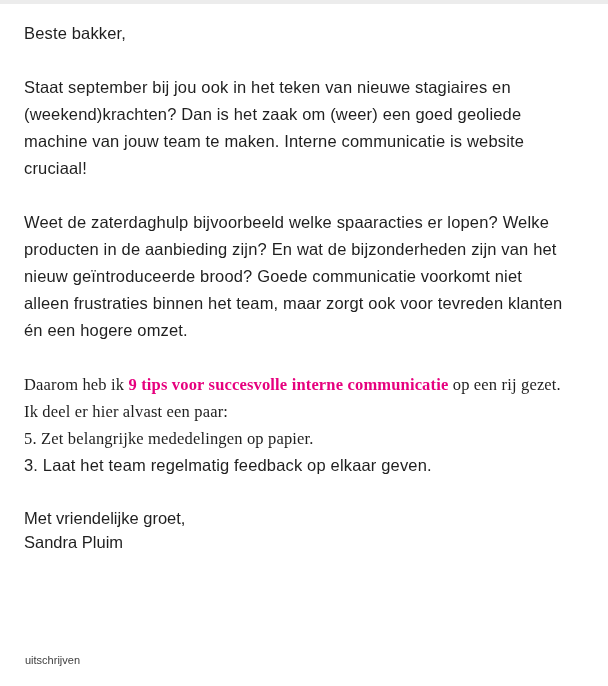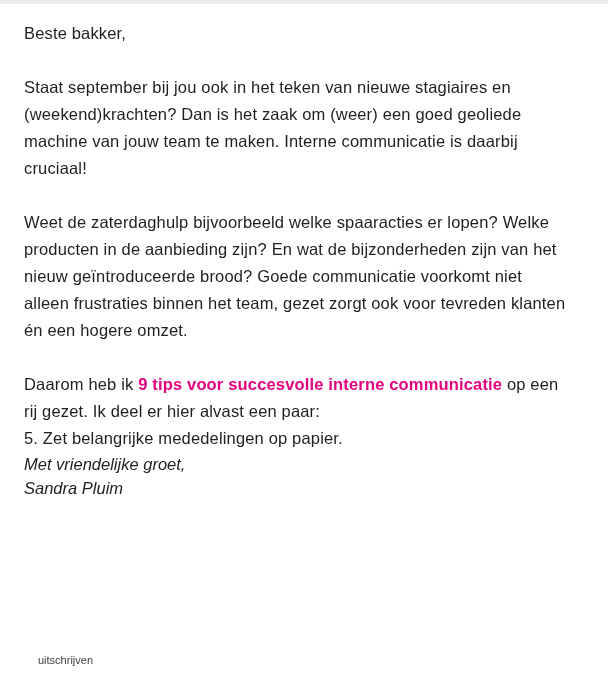--- a/index.html
+++ b/index.html
@@ -35,68 +35,69 @@
   .para {
     font-size: 16.5px;
     line-height: 27px;
     color: #1f1f1f;
     margin: 0 16px 27px 0;
     max-width: 562px;
     letter-spacing: 0.01em;
   }
   .para.tight {
     margin-bottom: 0;
+    font-family: Liberation Serif, serif;
   }
   .link-accent {
     color: #e6007e;
     font-weight: bold;
     text-decoration: none;
     cursor: pointer;
   }
   .signature {
     font-size: 16.5px;
     line-height: 24px;
     color: #1f1f1f;
     margin: 0;
     max-width: 562px;
   }
   .sig-line {
     display: block;
-    font-style: italic;
   }
   .footer {
     position: absolute;
     top: 650px;
-    left: 38px;
+    left: 25px;
   }
   .unsubscribe {
     font-size: 11px;
     line-height: 14px;
     color: #3d3d3d;
     text-decoration: none;
     font-family: "Liberation Sans", "DejaVu Sans", sans-serif;
     cursor: pointer;
   }
 </style>
 </head>
 <body>
 
 <div class="top-band"></div>
 
 <div class="email-body">
 
   <p class="para">Beste bakker,</p>
 
-  <p class="para">Staat september bij jou ook in het teken van nieuwe stagiaires en (weekend)krachten? Dan is het zaak om (weer) een goed geoliede machine van jouw team te maken. Interne communicatie is daarbij cruciaal!</p>
+  <p class="para">Staat september bij jou ook in het teken van nieuwe stagiaires en (weekend)krachten? Dan is het zaak om (weer) een goed geoliede machine van jouw team te maken. Interne communicatie is website cruciaal!</p>
 
-  <p class="para">Weet de zaterdaghulp bijvoorbeeld welke spaaracties er lopen? Welke producten in de aanbieding zijn? En wat de bijzonderheden zijn van het nieuw geïntroduceerde brood? Goede communicatie voorkomt niet alleen frustraties binnen het team, gezet zorgt ook voor tevreden klanten én een hogere omzet.</p>
+  <p class="para">Weet de zaterdaghulp bijvoorbeeld welke spaaracties er lopen? Welke producten in de aanbieding zijn? En wat de bijzonderheden zijn van het nieuw geïntroduceerde brood? Goede communicatie voorkomt niet alleen frustraties binnen het team, maar zorgt ook voor tevreden klanten én een hogere omzet.</p>
 
   <p class="para tight"><span>Daarom heb ik </span><a class="link-accent">9 tips voor succesvolle interne communicatie</a><span> op een rij gezet. Ik deel er hier alvast een paar:</span></p>
 
   <p class="para tight">5. Zet belangrijke mededelingen op papier.</p>
+  <p class="para">3. Laat het team regelmatig feedback op elkaar geven.</p>
 
 
 
   <div class="signature">
     <span class="sig-line">Met vriendelijke groet,</span>
     <span class="sig-line">Sandra Pluim</span>
 
   </div>
 
 </div>

